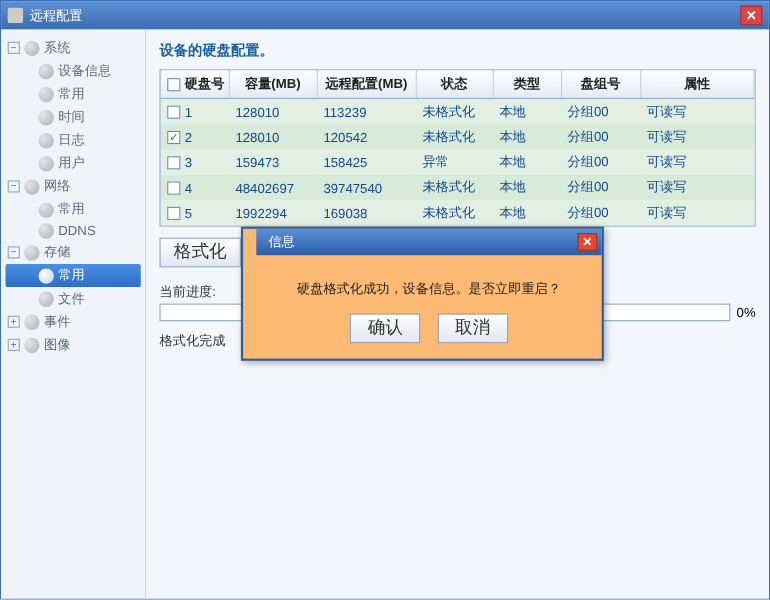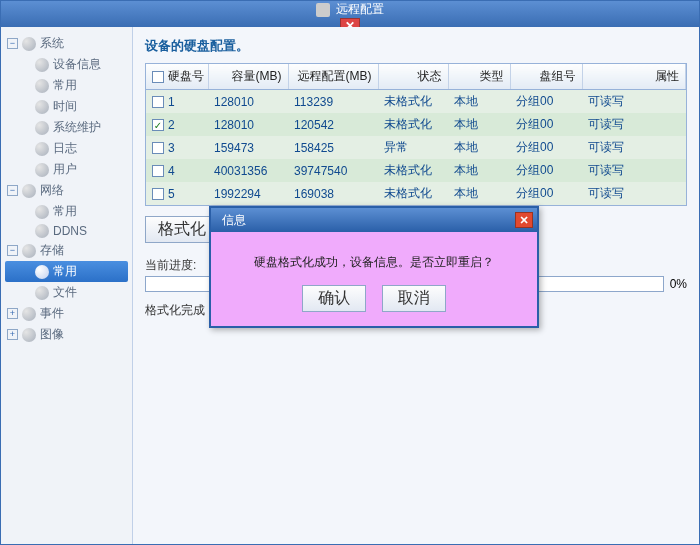--- a/index.html
+++ b/index.html
@@ -2,21 +2,20 @@
 <html><head>
 <meta charset="utf-8">
 <style>
   * { box-sizing: border-box; }
   body { margin: 0; font-family: "Microsoft YaHei", "SimSun", Arial, sans-serif; font-size: 12px; background: #e8e8e8; }
   .window { width: 700px; height: 545px; background: #fff; border: 1px solid #3a6db3; position: relative; }
   .titlebar {
     height: 26px; background: linear-gradient(#5c8fd3, #3a6db3);
     color: #fff; display: flex; align-items: center; padding: 0 6px;
     justify-content: space-between;
-    flex-direction: column;
   }
   .titlebar .left { display: flex; align-items: center; gap: 6px; }
   .titlebar .icon { width: 14px; height: 14px; background: #ccc; border-radius: 2px; display: inline-block; }
   .titlebar .close {
     width: 20px; height: 18px; background: #d44; color: #fff;
     display: flex; align-items: center; justify-content: center;
     border: 1px solid #933; font-weight: bold; cursor: pointer;
   }
   .body { display: flex; height: calc(100% - 26px); background: #f3f6fb; }
   .sidebar { width: 132px; padding: 6px 4px; border-right: 1px solid #c0d0e8; background: #f0f3f8; overflow: hidden; }
@@ -24,32 +23,32 @@
   .tree-item.level1 { padding-left: 2px; }
   .tree-item.level2 { padding-left: 30px; }
   .tree-expand { display:inline-flex; width:11px; height:11px; border:1px solid #8ea7c7; align-items:center; justify-content:center; font-size:9px; line-height:1; color:#3a6db3; }
   .tree-icon { width:14px; height:14px; border-radius:50%; background: radial-gradient(circle at 30% 30%, #e5e5e5, #a8b0bc); display:inline-block; }
   .tree-item.active { background: linear-gradient(#4a8fe0, #2b70c8); color: #fff; border-radius: 2px; }
   .tree-item.active .tree-icon { background: radial-gradient(circle at 30% 30%, #fff, #c0d0f0); }
   .main { flex: 1; padding: 10px 12px; background: #f3f6fb; position: relative; }
   .main h3 { margin: 0 0 8px 0; color: #1a5f9e; font-size: 13px; font-weight: bold; }
   .table-wrap { border: 1px solid #97b2d9; background: #e4efe4; }
   table { width: 100%; border-collapse: collapse; table-layout: fixed; }
-  th { background: linear-gradient(#fdfefe, #e3ebf5); border-right: 1px solid #c3d2e8; border-bottom: 1px solid #97b2d9; padding: 4px 6px; text-align: right; font-weight: normal; color: #222; white-space: nowrap; overflow: hidden;}
+  th { background: linear-gradient(#fdfefe, #e3ebf5); border-right: 1px solid #c3d2e8; border-bottom: 1px solid #97b2d9; padding: 4px 6px; text-align: center; font-weight: bold; color: #222; white-space: nowrap; overflow: hidden;}
   td { padding: 3px 6px; color: #104a8f; white-space: nowrap; overflow: hidden; }
   tbody tr { background: #e4efe4; }
   tbody tr:nth-child(even) { background: #d8ead8; }
   .chk { width:12px; height:12px; border:1px solid #6a8cb8; background:#fff; display:inline-flex; align-items:center; justify-content:center; vertical-align:middle; margin-right:4px; font-size:10px; color:#1a7a1a; }
   .btnrow { margin-top: 10px; }
   .btn { min-width: 60px; padding: 2px 12px; background: linear-gradient(#fdfdfd, #e2e8f2); border: 1px solid #8fa7c8; color:#333; cursor: pointer; font-size:16px; }
   .progress-label { margin-top: 14px; color:#333; }
   .progress-wrap { display:flex; align-items:center; gap:6px; margin-top:2px; }
   .progress-bar { flex:1; height:16px; border:1px solid #8da7cb; background:#fff; }
   .done-label { margin-top:10px; color:#333; }
-  .modal { position:absolute; left:208px; top:205px; width:330px; background:#f0abfc; border:2px solid #2a5fa8; box-shadow: 2px 2px 6px rgba(0,0,0,0.3); }
+  .modal { position:absolute; left:218px; top:205px; width:330px; background:#fdba74; border:2px solid #2a5fa8; box-shadow: 2px 2px 6px rgba(0,0,0,0.3); padding-left: 12px; }
   .modal .mtitle { height:24px; background: linear-gradient(#5c8fd3, #2a5fa8); color:#fff; display:flex; align-items:center; justify-content:space-between; padding:0 4px 0 6px; }
   .modal .mtitle .left { display:flex; align-items:center; gap:5px; }
   .modal .mclose { width:18px; height:16px; background:#e2492f; border:1px solid #932; color:#fff; display:flex; align-items:center; justify-content:center; font-weight:bold; cursor:pointer; font-size:11px;}
   .modal .mbody { padding: 22px 16px 14px 16px; text-align:center; color:#222; }
   .modal .mbtns { text-align:center; padding: 0 0 14px 0; }
   .modal .mbtns .btn { margin: 0 6px; min-width: 64px; }
 </style>
 </head>
 <body>
 
@@ -72,24 +71,20 @@
           <span class="tree-icon"></span>
           <span>设备信息</span>
         </div>
         <div class="tree-item level2">
           <span class="tree-icon"></span>
           <span>常用</span>
         </div>
         <div class="tree-item level2">
           <span class="tree-icon"></span>
           <span>时间</span>
-        </div>
-        <div class="tree-item level2">
-          <span class="tree-icon"></span>
-          <span>系统维护</span>
         </div>
         <div class="tree-item level2">
           <span class="tree-icon"></span>
           <span>日志</span>
         </div>
         <div class="tree-item level2">
           <span class="tree-icon"></span>
           <span>用户</span>
         </div>
         <div class="tree-item level1">
@@ -176,21 +171,21 @@
                 <td><span class="chk"></span>3</td>
                 <td>159473</td>
                 <td>158425</td>
                 <td>异常</td>
                 <td>本地</td>
                 <td>分组00</td>
                 <td>可读写</td>
               </tr>
               <tr>
                 <td><span class="chk"></span>4</td>
-                <td>40031356</td>
+                <td>48402697</td>
                 <td>39747540</td>
                 <td>未格式化</td>
                 <td>本地</td>
                 <td>分组00</td>
                 <td>可读写</td>
               </tr>
               <tr>
                 <td><span class="chk"></span>5</td>
                 <td>1992294</td>
                 <td>169038</td>

